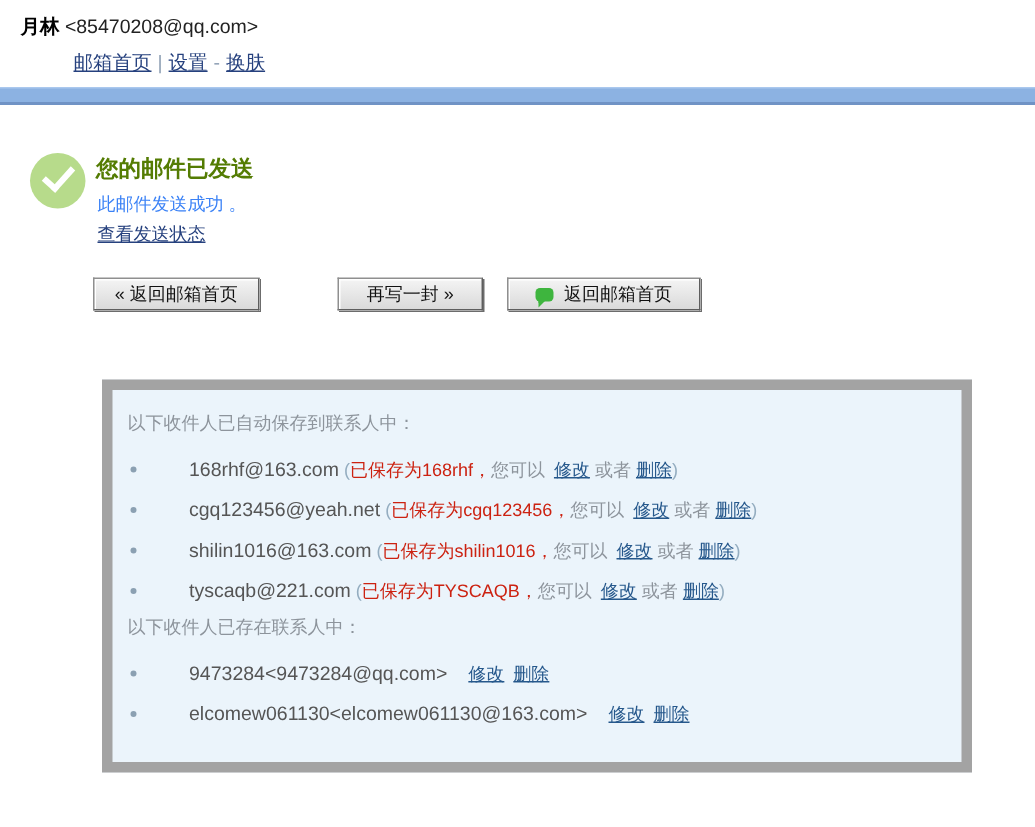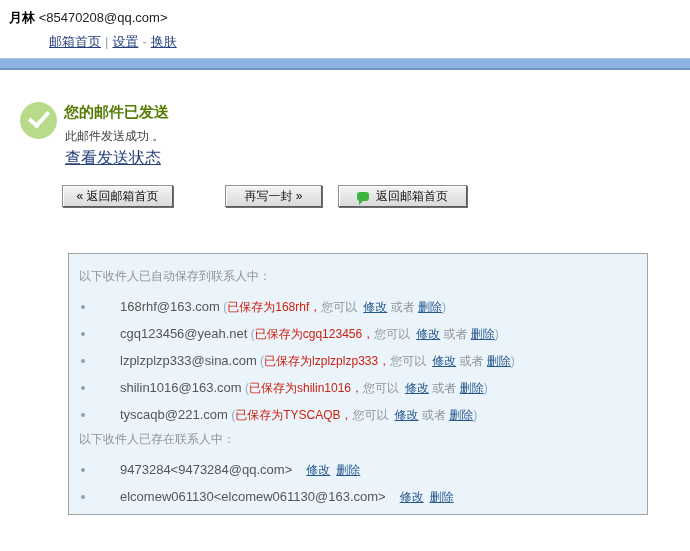--- a/index.html
+++ b/index.html
@@ -1,60 +1,60 @@
 <!DOCTYPE html>
 <html><head>
 <meta charset="utf-8">
 <style>
   * { margin:0; padding:0; box-sizing:border-box; }
   html,body { width:690px; height:551px; background:#ffffff; overflow:hidden; }
   body { font-family:"Liberation Sans","DejaVu Sans",sans-serif; position:relative; }
 
   
-  .hdr { position:absolute; left:9px; top:9px; }
+  .hdr { position:absolute; left:9px; top:9px;text-align:center; }
   .hdr-line1 { font-size:13px; color:#1a1a1a; }
   .hdr-name { font-weight:bold; color:#000; }
   .hdr-email { color:#222; }
   .hdr-line2 { margin-top:6px; font-size:13px;padding-left:40px; }
   .hdr-line2 a { color:#26417e; text-decoration:underline; cursor:pointer; }
   .hdr-sep { color:#8fa0b5; margin:0 4px; }
 
   
   .topbar { position:absolute; left:0; top:58px; width:690px; height:12px;
             background:#8cb2e2; border-top:1px solid #aac8ee; border-bottom:2px solid #7093c5; }
 
   
   .check-circle { position:absolute; left:20px; top:102px; width:37px; height:37px;
                   border-radius:50%; background:#b7db8b; }
   .check-circle::after { content:""; position:absolute; left:9px; top:9px; width:16px; height:8px;
                          border-left:4px solid #ffffff; border-bottom:4px solid #ffffff;
                          transform:rotate(-48deg); }
   .status-title { position:absolute; left:64px; top:103px; font-size:15px; font-weight:bold; color:#547c03; }
-  .status-sub   { position:absolute; left:65px; top:128px; font-size:12px; color:#404040; }
-  .status-link  { position:absolute; left:65px; top:148px; font-size:16px; color:#26417e;
+  .status-sub   { position:absolute; left:65px; top:128px; font-size:12px; color:#3b82f6; }
+  .status-link  { position:absolute; left:65px; top:148px; font-size:12px; color:#26417e;
                   text-decoration:underline; cursor:pointer; }
 
   
   .btn-row { position:absolute; left:62px; top:185px; display:flex; align-items:flex-start; }
   .btn { font-family:inherit; font-size:12px; color:#111; height:22px; padding:0 12px;
          background:linear-gradient(to bottom,#f4f4f4,#dadada);
          border:1px solid #8f8f8f; border-right-color:#5e5e5e; border-bottom-color:#5e5e5e;
          box-shadow:1px 1px 0 #6c6c6c, inset 1px 1px 0 #ffffff;
          cursor:pointer; display:inline-flex; align-items:center; justify-content:center;text-align:right; }
   .btn-back  { min-width:111px; margin-right:7px; }
   .btn-again { min-width:97px;  margin-right:16px;margin-left:45px; }
   .btn-notify{ min-width:129px; }
   .bubble-icon { display:inline-block; width:12px; height:9px; background:#3eb53e;
                  border-radius:3px; position:relative; margin-right:7px; }
   .bubble-icon::after { content:""; position:absolute; left:2px; bottom:-4px;
                         border:3px solid transparent; border-top-color:#3eb53e; border-left-color:#3eb53e; }
 
   
   .box { position:absolute; left:68px; top:253px; width:580px; height:262px;
-         background:#ebf4fb; border:1px solid #a3a3a3; padding:12px 10px 0 10px; font-size:12px; }
+         background:#ebf4fb; border:7px solid #a3a3a3; padding:12px 10px 0 10px; font-size:12px; }
   .sec-hdr { color:#8d949c; height:27px; line-height:20px; }
   .sec-hdr2 { margin-top:1px; }
   ul.rcpt { list-style:none; }
   ul.rcpt li { height:27px; line-height:27px; white-space:nowrap; }
   .bullet { display:inline-block; width:4px; height:4px; border-radius:50%;
             background:#8ba0b2; margin:0 8px 2px 2px; vertical-align:middle; }
   .email { color:#555555; font-size:13px;margin-left:27px; }
   .paren { color:#94adc0; }
   .red   { color:#cc2211; }
   .gray  { color:#8d949c; }
@@ -101,26 +101,20 @@
       <span class="gray">或者</span>
       <a class="lnk">删除</a><span class="paren">)</span>
     </li>
     <li>
       <span class="bullet"></span><span class="email">cgq123456@yeah.net</span>
       <span class="paren">(</span><span class="red">已保存为cgq123456，</span><span class="gray">您可以</span><span class="sp"></span><a class="lnk">修改</a>
       <span class="gray">或者</span>
       <a class="lnk">删除</a><span class="paren">)</span>
     </li>
     <li>
-      <span class="bullet"></span><span class="email">lzplzplzp333@sina.com</span>
-      <span class="paren">(</span><span class="red">已保存为lzplzplzp333，</span><span class="gray">您可以</span><span class="sp"></span><a class="lnk">修改</a>
-      <span class="gray">或者</span>
-      <a class="lnk">删除</a><span class="paren">)</span>
-    </li>
-    <li>
       <span class="bullet"></span><span class="email">shilin1016@163.com</span>
       <span class="paren">(</span><span class="red">已保存为shilin1016，</span><span class="gray">您可以</span><span class="sp"></span><a class="lnk">修改</a>
       <span class="gray">或者</span>
       <a class="lnk">删除</a><span class="paren">)</span>
     </li>
     <li>
       <span class="bullet"></span><span class="email">tyscaqb@221.com</span>
       <span class="paren">(</span><span class="red">已保存为TYSCAQB，</span><span class="gray">您可以</span><span class="sp"></span><a class="lnk">修改</a>
       <span class="gray">或者</span>
       <a class="lnk">删除</a><span class="paren">)</span>

